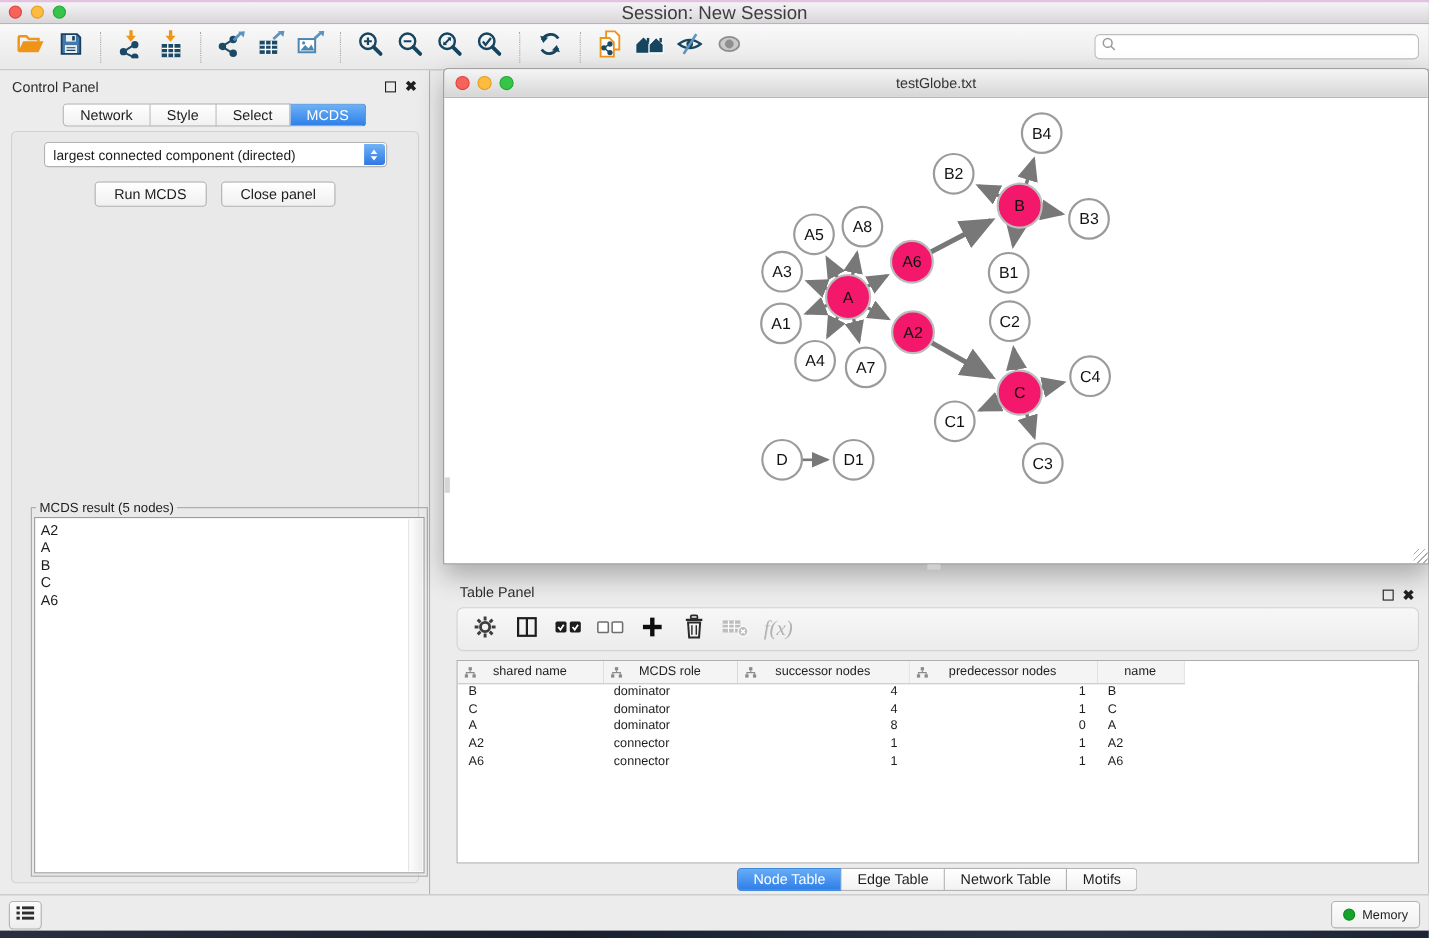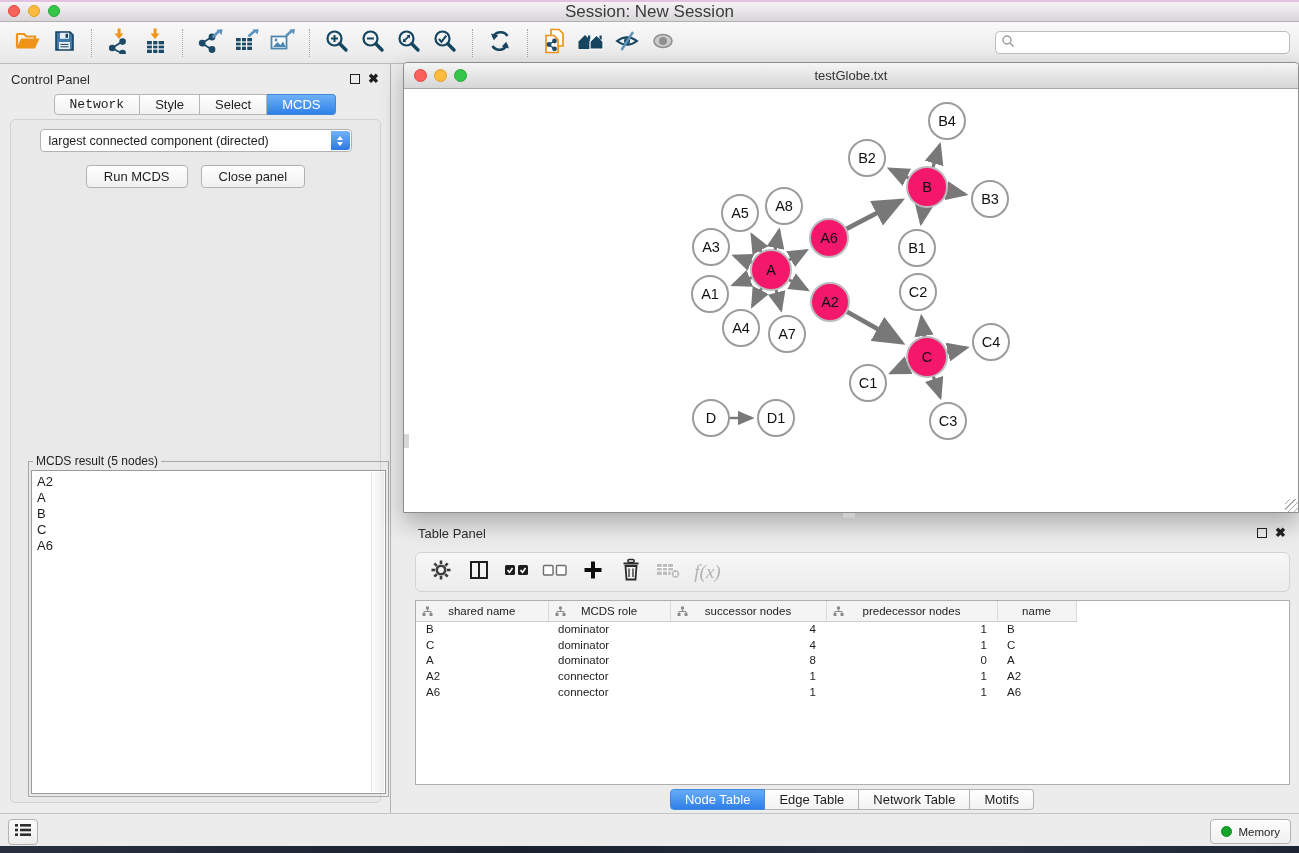--- a/index.html
+++ b/index.html
@@ -31,21 +31,21 @@
   
   .control-panel{position:absolute;left:0;top:64px;width:391px;height:749px;
     background:#ececec;border-right:1px solid #b2b2b2;}
   .cp-header{height:30px;display:flex;align-items:center;padding:0 11px;font-size:13px;color:#2c2c2c;}
   .panel-ctrls{margin-left:auto;display:flex;align-items:center;gap:8px;}
   .float-glyph{width:10px;height:10px;border:1.6px solid #1f1f1f;display:inline-block;}
   .close-glyph{font-size:13px;font-weight:bold;color:#1f1f1f;line-height:10px;}
   .cp-tabs{display:flex;justify-content:center;}
   .ctab{height:21px;padding:0 15px;font-size:13px;display:flex;align-items:center;
     background:linear-gradient(#ffffff,#f1f1f1);border:1px solid #b6b6b6;border-left:none;cursor:default;}
-  .ctab:first-child{border-left:1px solid #b6b6b6;border-radius:4px 0 0 4px;font-family:Liberation Mono, monospace;}
+  .ctab:first-child{border-left:1px solid #b6b6b6;border-radius:4px 0 0 4px;}
   .ctab:last-child{border-radius:0 4px 4px 0;}
   .ctab.active{background:linear-gradient(#6db1f7,#2f80e7);color:#fff;border-color:#4187d8;}
   .cp-card{position:absolute;left:10px;top:55px;width:371px;height:684px;
     background:#e9e9e9;border:1px solid #d2d2d2;border-radius:5px;}
   .opt-label{margin-top:15px;text-align:center;font-size:13px;}
   .selectbox{margin:9px auto 0;width:312px;height:23px;background:#fff;border:1px solid #b2b2b2;
     border-radius:4px;display:flex;align-items:center;font-size:12.5px;padding-left:8px;position:relative;}
   .select-cap{position:absolute;right:1px;top:1px;bottom:1px;width:19px;
     background:linear-gradient(#72b2f8,#2d79e2);border-radius:0 3px 3px 0;
     display:flex;flex-direction:column;align-items:center;justify-content:center;gap:2px;}
@@ -74,21 +74,21 @@
   .nw-lights .light{width:13px;height:13px;}
   .nw-canvas{position:relative;width:100%;height:423px;background:#fff;overflow:hidden;}
   .nw-canvas svg{position:absolute;left:0;top:0;font-family:"Liberation Sans",sans-serif;}
   .left-thumb{position:absolute;left:0;top:345px;width:5px;height:14px;background:#d6d6d6;}
   .resize-grip{position:absolute;right:0;bottom:0;width:13px;height:13px;
     background:repeating-linear-gradient(135deg,transparent 0 3px,#ababab 3px 4px);}
   .h-mark{position:absolute;left:843px;top:513px;width:12px;height:5px;background:#cfcfcf;}
 
   
   .table-panel{position:absolute;left:405px;top:520px;width:894px;height:293px;}
-  .tp-header{height:26px;display:flex;align-items:center;padding:0 13px;font-size:13px;color:#2c2c2c;}
+  .tp-header{height:26px;display:flex;align-items:flex-end;padding:0 13px;font-size:13px;color:#2c2c2c;}
   .tp-toolbar{position:absolute;left:10px;top:32px;right:9px;height:40px;
     background:linear-gradient(#f7f7f7,#ececec);border:1px solid #d3d3d3;border-radius:6px;
     display:flex;align-items:center;padding:0 9px;gap:7px;}
   .tp-btn{width:31px;height:31px;display:flex;align-items:center;justify-content:center;}
   .fx-label{font-family:"Liberation Serif",serif;font-style:italic;font-size:19px;color:#b2b2b2;padding-left:2px;}
   .tp-tablewrap{position:absolute;left:10px;top:80px;right:9px;bottom:28px;
     background:#fff;border:1px solid #aeaeae;overflow:hidden;}
   table.grid{border-collapse:collapse;table-layout:fixed;width:100%;}
   table.grid th{height:20px;background:#f4f4f4;border-right:1px solid #dadada;
     border-bottom:1px solid #cfcfcf;font-weight:normal;font-size:11.5px;position:relative;

